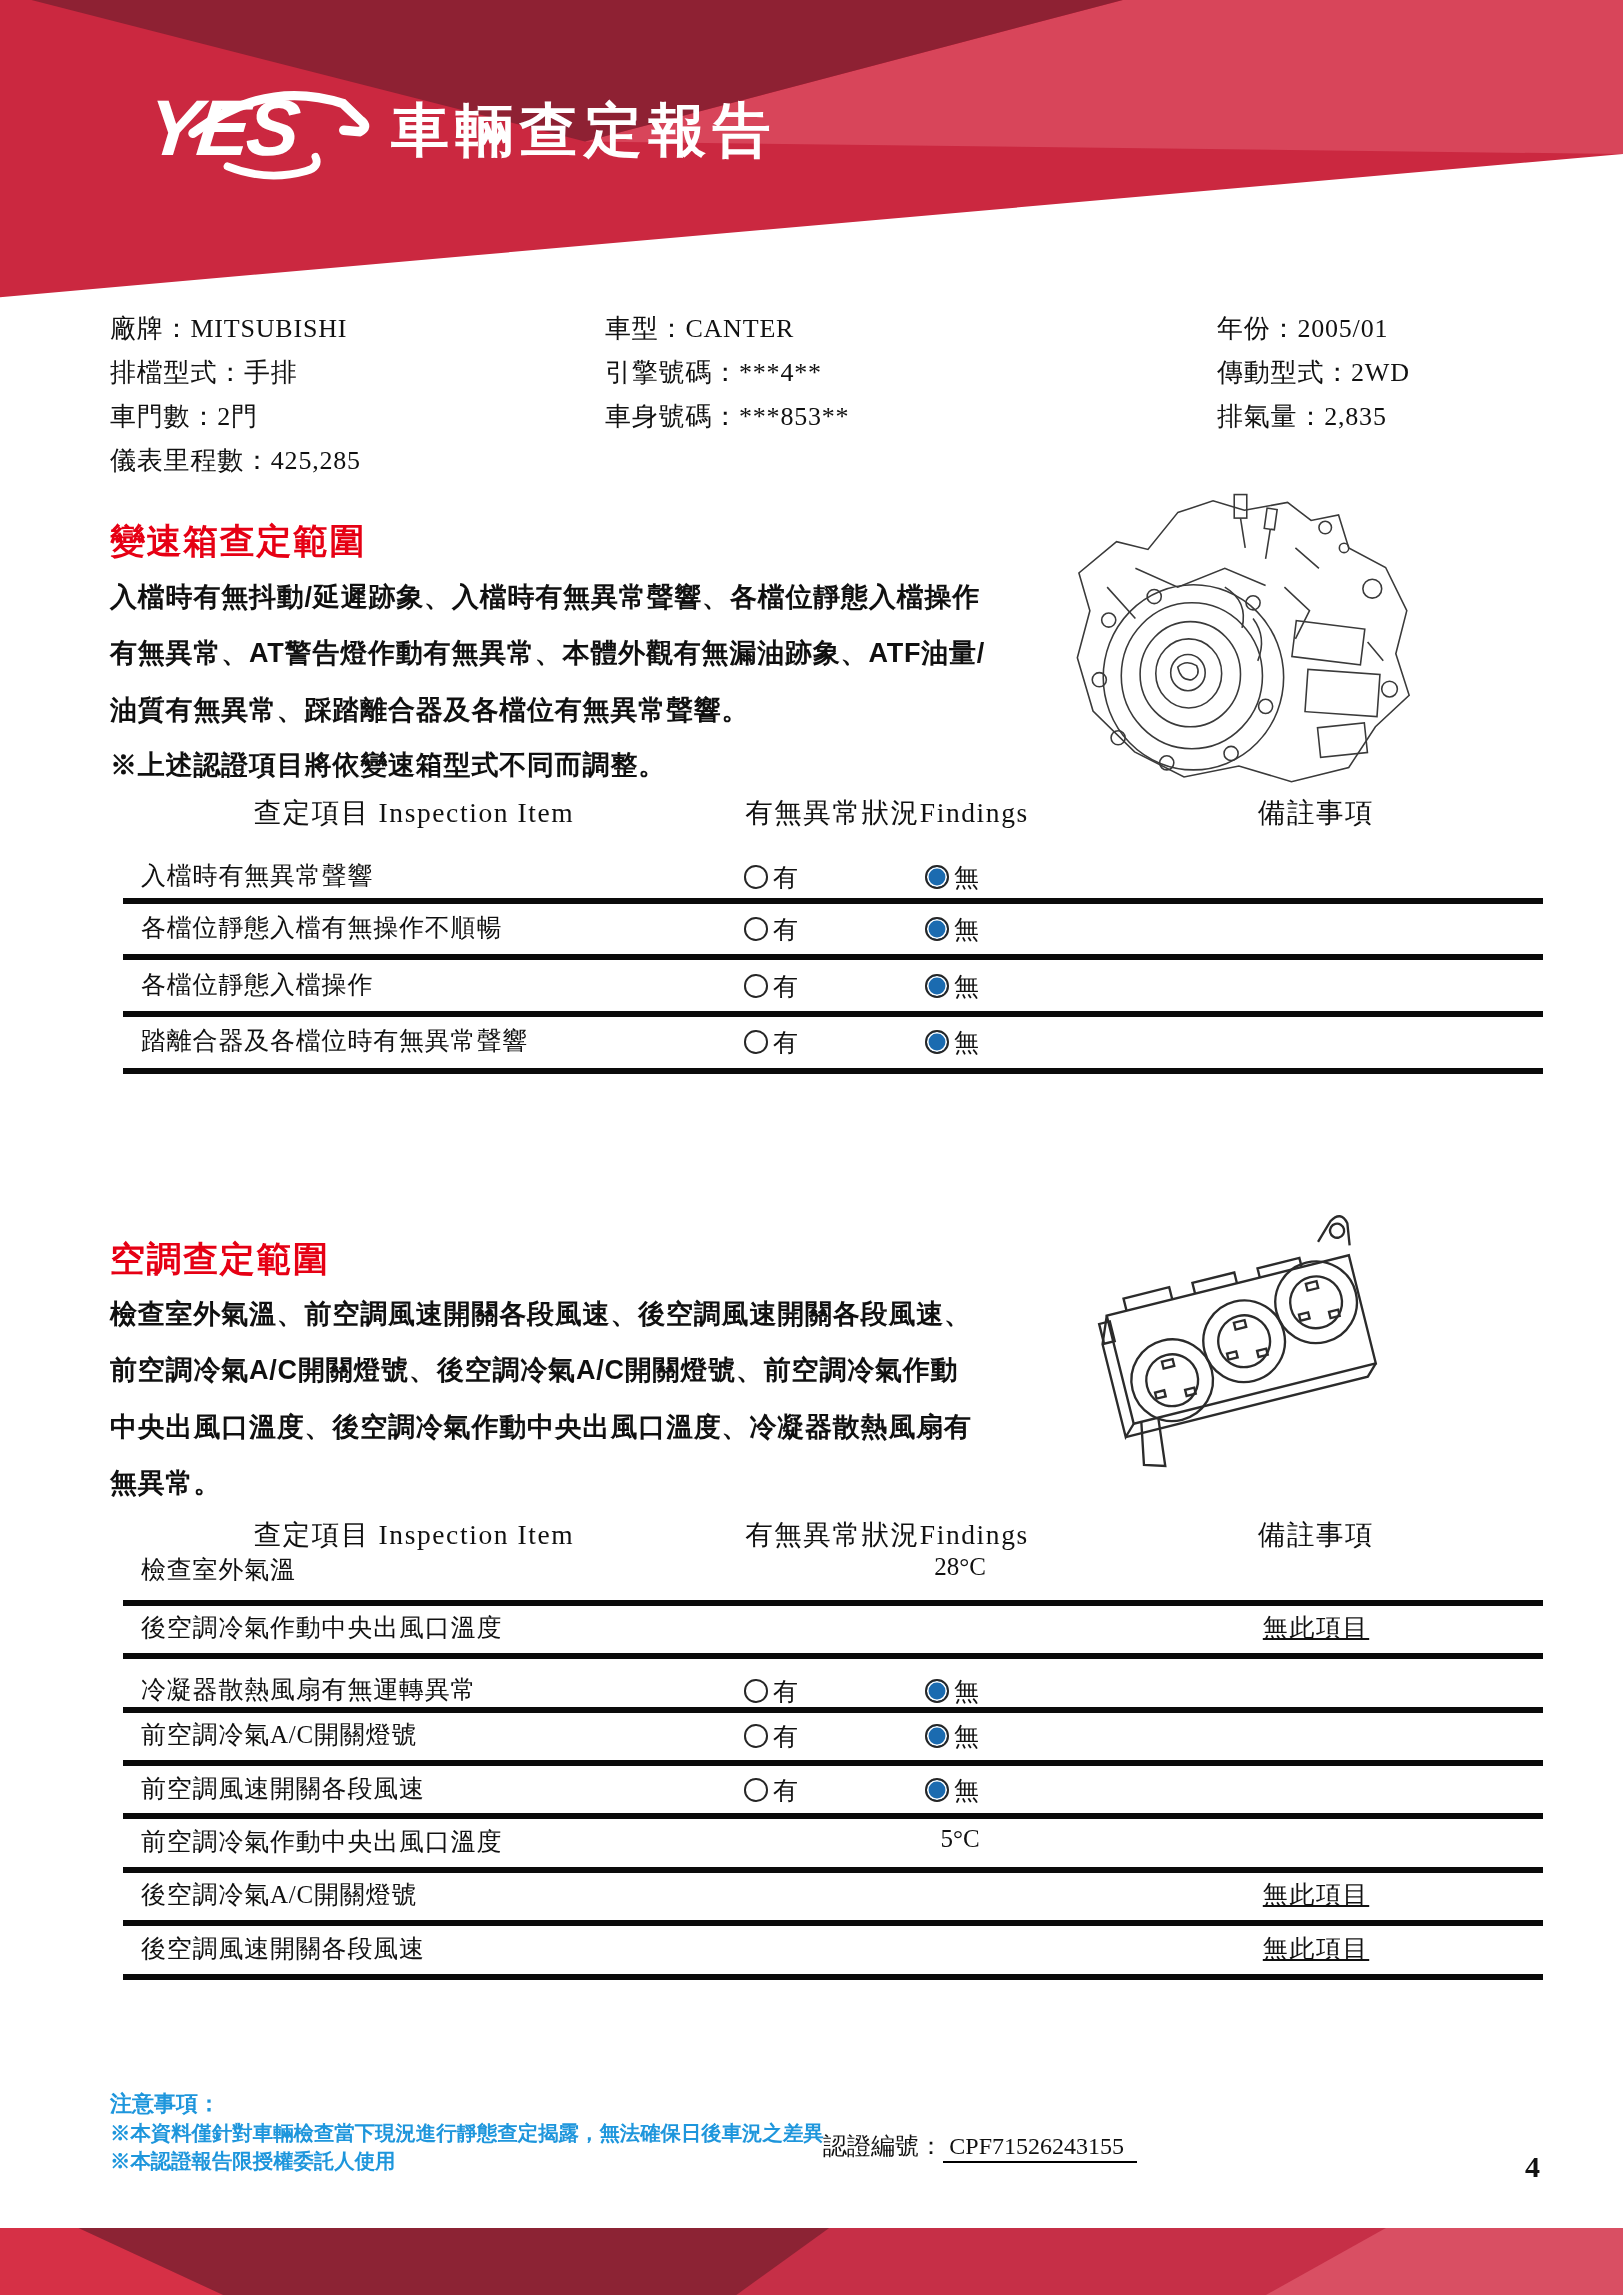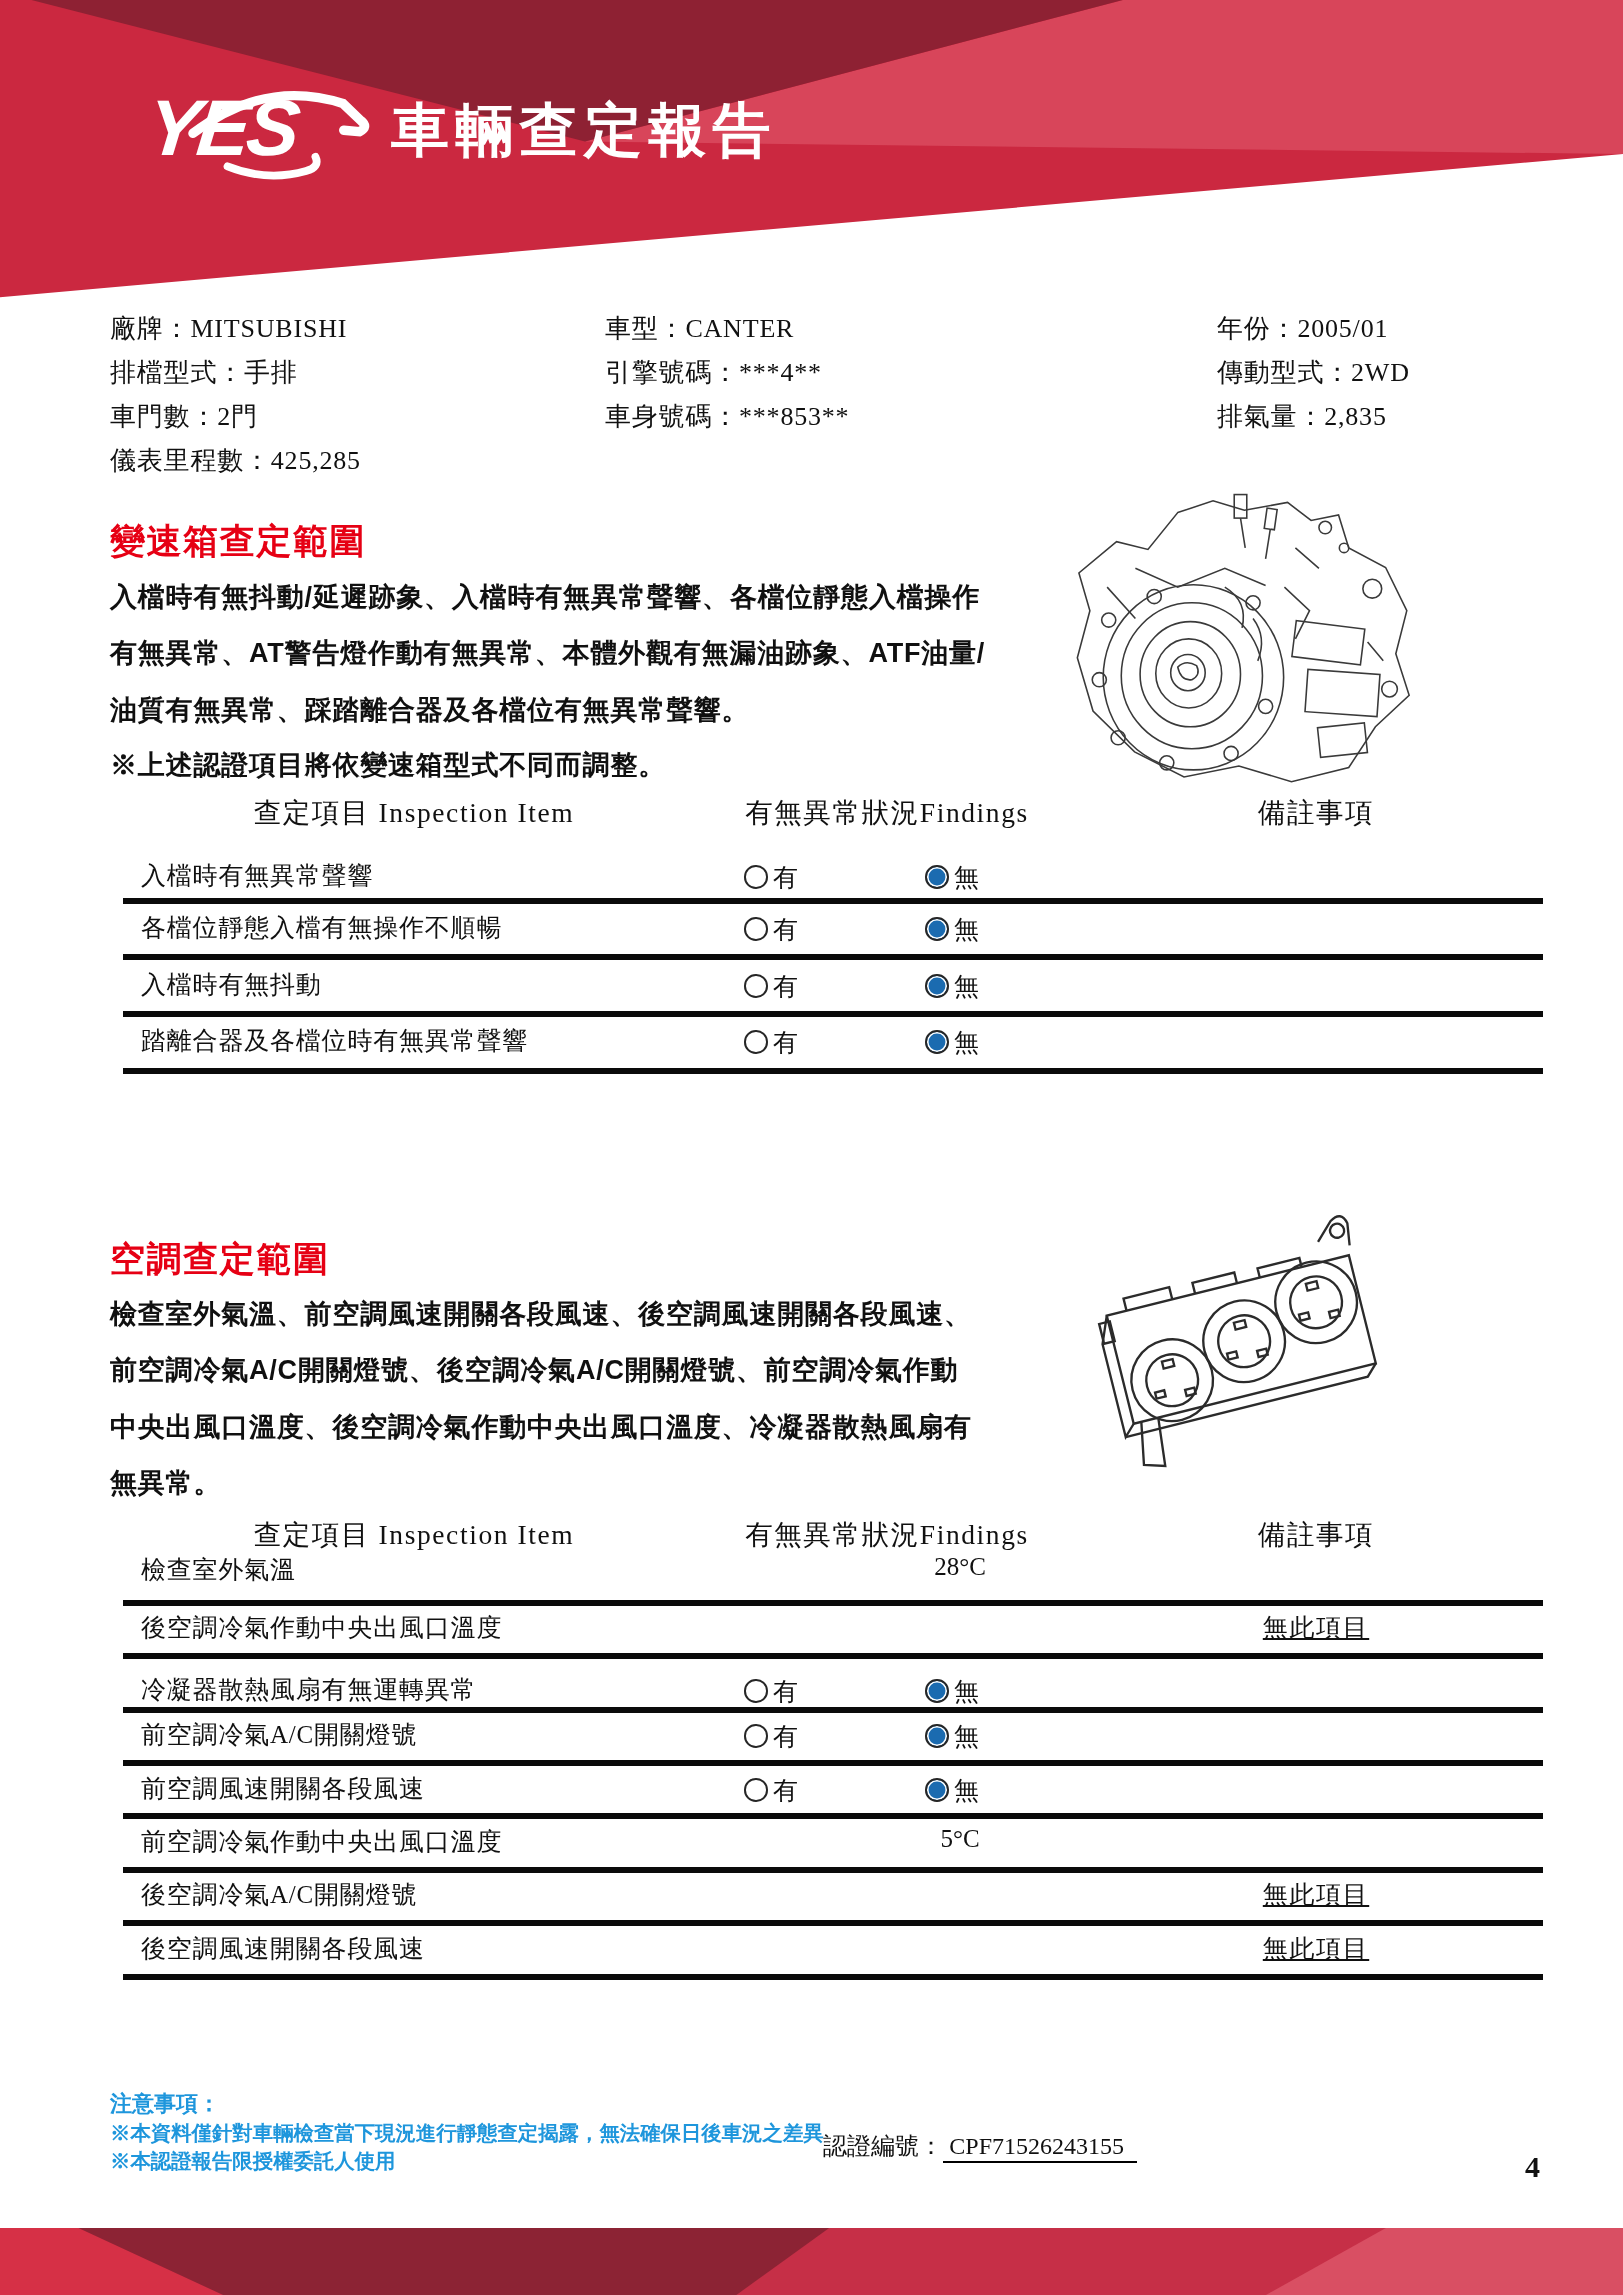--- a/index.html
+++ b/index.html
@@ -145,21 +145,21 @@
           <span class="radio-label">有</span>
         </span>
       <span class="radio-group rg-no">
           <span class="radio checked"></span>
           <span class="radio-label">無</span>
         </span>
     </div>
     <div class="abs hline" style="top:954px;"></div>
 
     <div class="abs trow" style="top:968px;">
-      <span class="row-item">入檔時有無抖動</span>
+      <span class="row-item">各檔位靜態入檔操作</span>
       <span class="radio-group rg-yes">
           <span class="radio"></span>
           <span class="radio-label">有</span>
         </span>
       <span class="radio-group rg-no">
           <span class="radio checked"></span>
           <span class="radio-label">無</span>
         </span>
     </div>
     <div class="abs hline" style="top:1011px;"></div>

